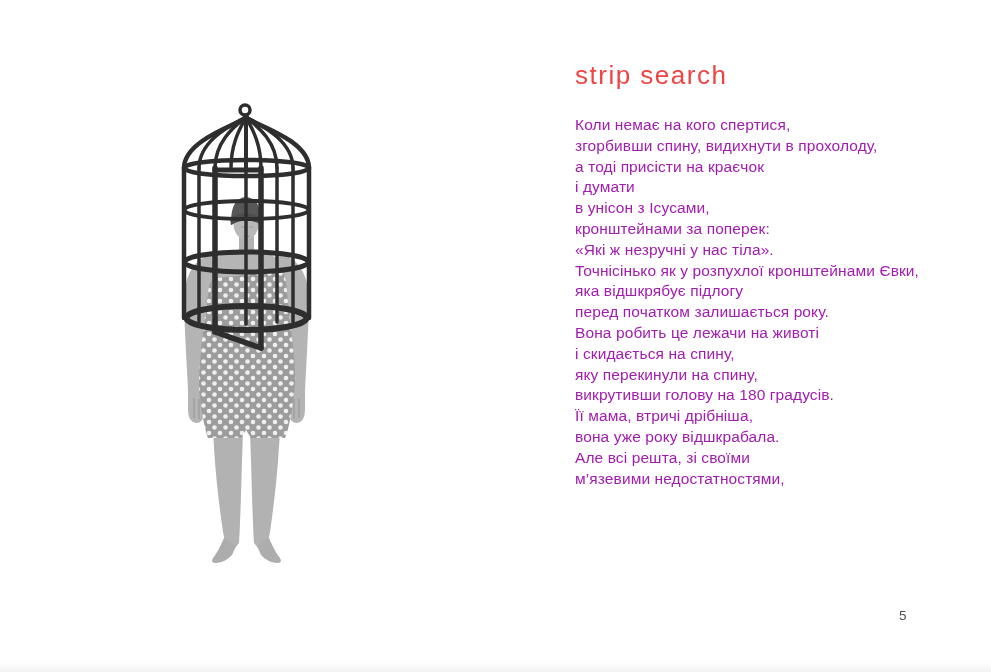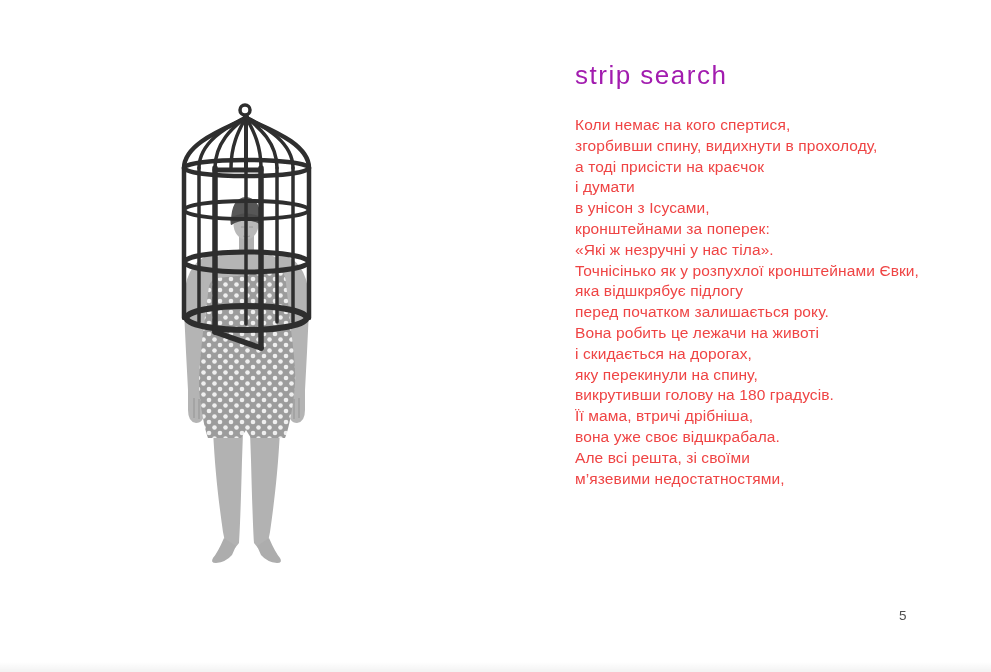--- a/index.html
+++ b/index.html
@@ -20,27 +20,27 @@
   .illustration{
     position:absolute; left:173px; top:100px;
     width:152px; height:475px;
   }
   .illustration svg{ display:block; width:100%; height:100%; }
   .text-col{
     position:absolute; left:575px; top:60px; width:390px;
   }
   .poem-title{
     font-size:26px; font-weight:normal;
-    color:#a21caf; letter-spacing:1.5px;
+    color:#ef4444; letter-spacing:1.5px;
     line-height:30px;
     margin-bottom:25px;
   }
   .poem p{
     font-size:15.5px; line-height:20.8px;
-    color:#ef4444;
+    color:#a21caf;
     letter-spacing:0.1px;
   }
   .page-number{
     position:absolute; left:899px; top:608px;
     font-size:13.5px; color:#4f4f4f;
   }
 </style>
 </head>
 <body>
 
@@ -129,25 +129,25 @@
         <p>згорбивши спину, видихнути в прохолоду,</p>
         <p>а тоді присісти на краєчок</p>
         <p>і думати</p>
         <p>в унісон з Ісусами,</p>
         <p>кронштейнами за поперек:</p>
         <p>«Які ж незручні у нас тіла».</p>
         <p>Точнісінько як у розпухлої кронштейнами Євки,</p>
         <p>яка відшкрябує підлогу</p>
         <p>перед початком залишається року.</p>
         <p>Вона робить це лежачи на животі</p>
-        <p>і скидається на дорогах,</p>
+        <p>і скидається на спину,</p>
         <p>яку перекинули на спину,</p>
         <p>викрутивши голову на 180 градусів.</p>
         <p>Її мама, втричі дрібніша,</p>
-        <p>вона уже своє відшкрабала.</p>
+        <p>вона уже року відшкрабала.</p>
         <p>Але всі решта, зі своїми</p>
         <p>м’язевими недостатностями,</p>
       </div>
   </section>
 
   <div class="page-number">5</div>
 
 </div>
 
 </body></html>

